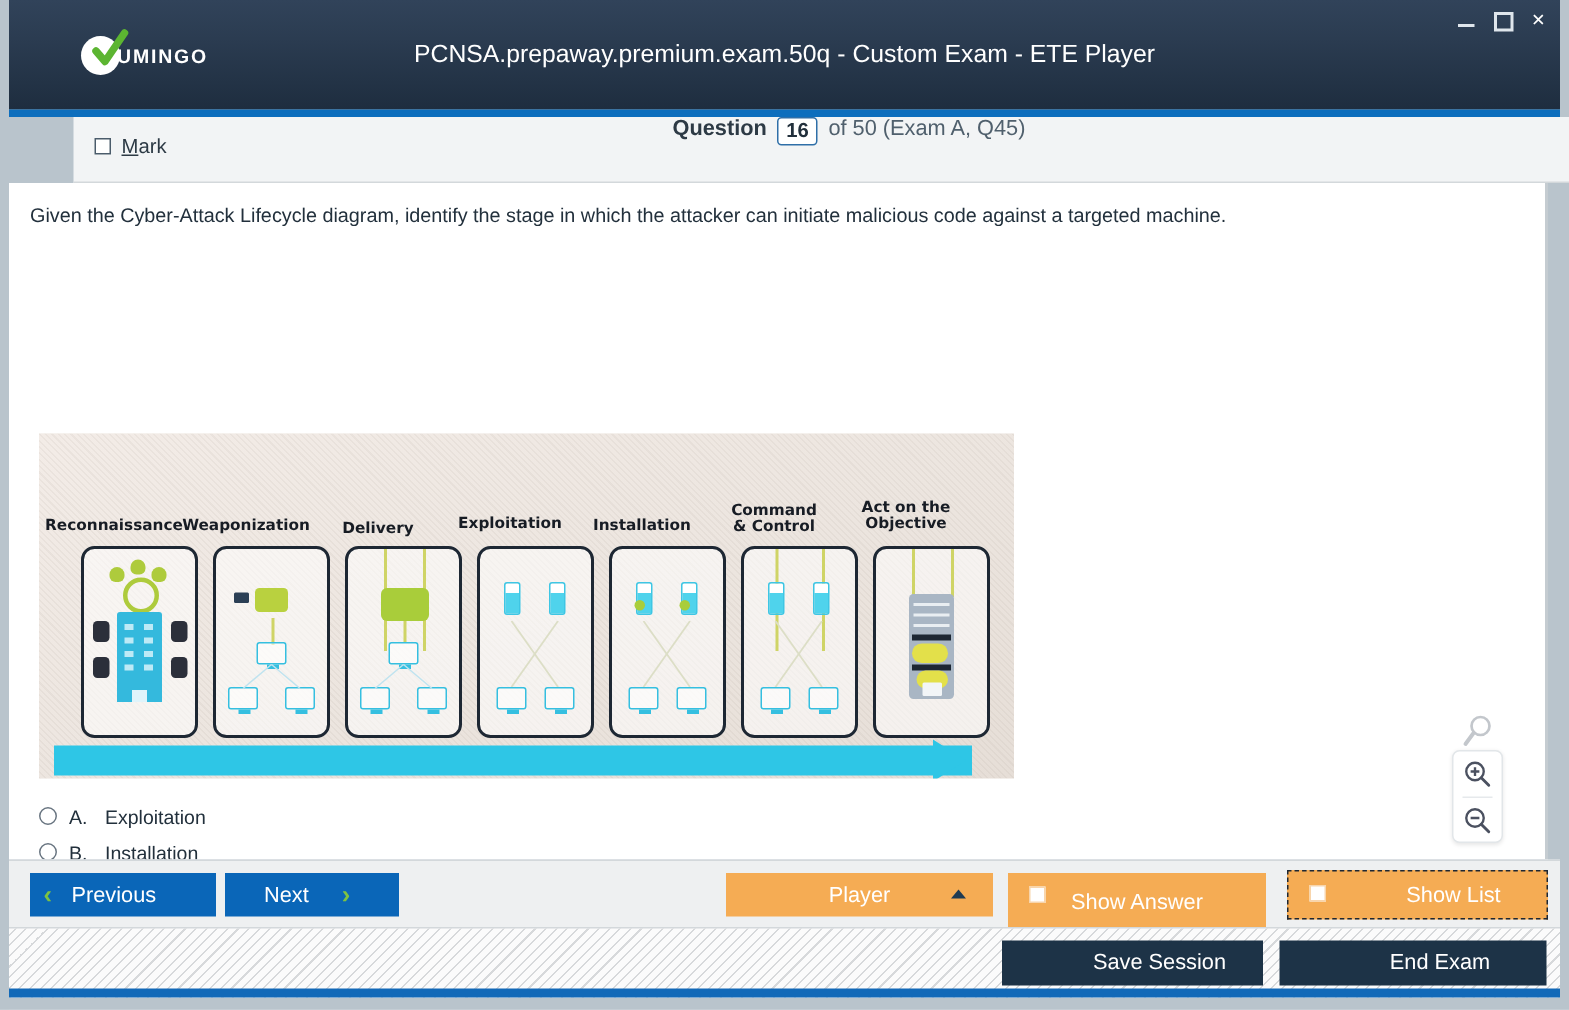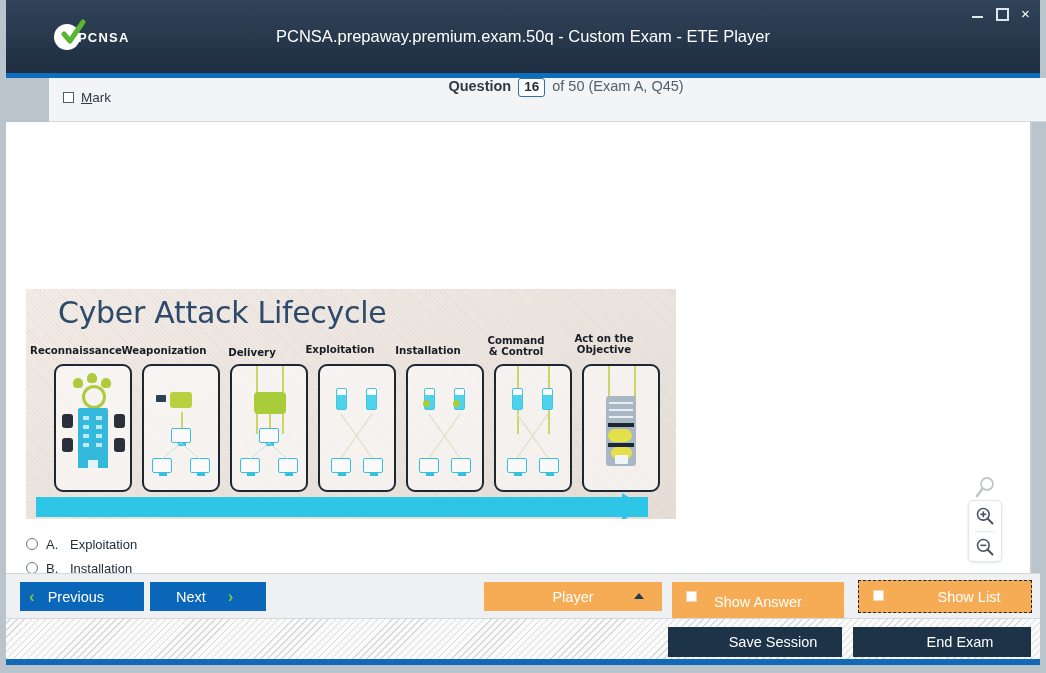--- a/index.html
+++ b/index.html
@@ -445,21 +445,21 @@
 
   <div class="titlebar">
     <div class="title-text">PCNSA.prepaway.premium.exam.50q - Custom Exam - ETE Player</div>
 
     <div class="logo">
       <div class="logo-mark">
         <svg class="logo-check" viewBox="0 0 30 30">
           <path d="M7 15 L13 22 L26 3" stroke="#5cb531" stroke-width="5" fill="none" stroke-linecap="round" stroke-linejoin="round"></path>
         </svg>
       </div>
-      <span class="logo-text">PCNSA</span>
+      <span class="logo-text">UMINGO</span>
     </div>
 
     <div class="win-btns">
       <div class="win-btn wb-min"></div>
       <div class="win-btn wb-max"></div>
       <div class="win-btn wb-close">×</div>
     </div>
   </div>
   <div class="titlebar-accent"></div>
 
@@ -471,24 +471,24 @@
     <div class="qcount">
       <span class="q-word">Question</span>
       <span class="q-num">16</span>
       <span class="q-of">of 50 (Exam A, Q45)</span>
     </div>
   </div>
 
   <div class="content">
     <div class="content-border-r"></div>
 
+    <div class="qtext">Given the Cyber-Attack Lifecycle diagram, identify the stage in which the attacker can initiate malicious code against a targeted machine.</div>
 
     <div class="exhibit">
       <div class="exhibit-noise"></div>
-      <div class="ex-title">Cyber Attack Lifecycle</div>
 
       <div class="stage-row">
 
         <div class="stage-label" style="left:-12px; top:12px;">Reconnaissance</div>
         <div class="stage-label" style="left:76px; top:12px;">Weaponization</div>
         <div class="stage-label" style="left:164px; top:14px;">Delivery</div>
         <div class="stage-label" style="left:252px; top:11px;">Exploitation</div>
         <div class="stage-label" style="left:340px; top:12px;">Installation</div>
         <div class="stage-label" style="left:428px; top:2px; white-space:pre-line;">Command
 &amp; Control</div>

